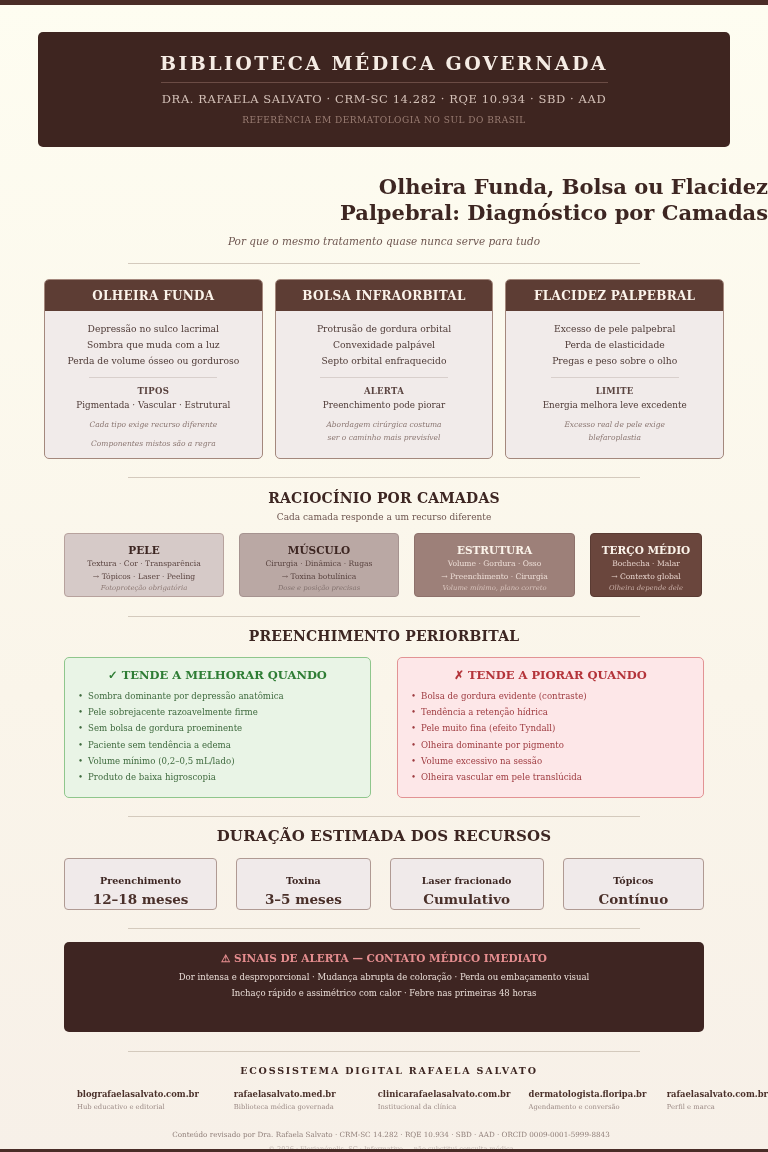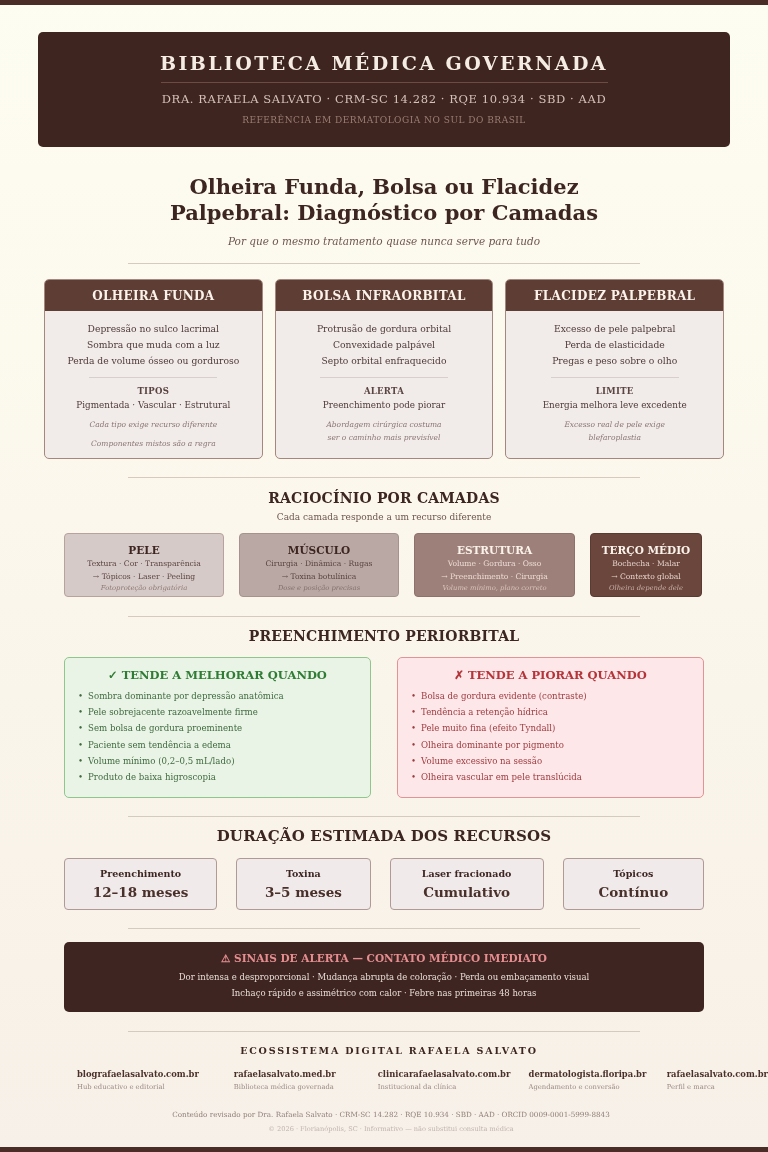--- a/index.html
+++ b/index.html
@@ -38,21 +38,21 @@
     margin-top: 9px;
   }
   .header-tagline {
     font-size: 9px;
     letter-spacing: 0.5px;
     color: #9a7d73;
     margin-top: 9px;
   }
 
   .title-block { text-align: center; margin-top: 27px; }
-  .page-title { font-size: 21px; font-weight: bold; line-height: 26px; color: #3d2622; }
+  .page-title { font-size: 21px; font-weight: bold; line-height: 26px; color: #3d2622; text-align: right; }
   .page-subtitle { font-style: italic; font-size: 10.5px; color: #6e5650; margin-top: 9px; }
 
   .hr { height: 1px; background: #d4cabd; margin: 0 auto; width: 512px; }
   .hr-top { margin-top: 16px; }
 
   .cards3 { display: flex; gap: 12px; margin: 15px 44px 0 44px; }
   .card3 {
     flex: 1;
     height: 180px;
     border: 1.5px solid #a4887d;
@@ -118,28 +118,28 @@
   .bad .cbox-item { color: #9e3b40; }
   .cbox-item .dot { margin-right: 5px; }
 
   .durations { display: flex; gap: 19px; margin: 13px 64px 0 64px; }
   .dur {
     height: 52px;
     background: #f0eaea;
     border: 1.5px solid #b09a93;
     border-radius: 4px;
     text-align: center;
-    padding-top: 9px;
+    padding-top: 16px;
   }
   .dur-label { font-weight: bold; font-size: 9.5px; color: #3d2622; line-height: 12px; }
   .dur-value { font-weight: bold; font-size: 13.5px; color: #4a302a; line-height: 20px; margin-top: 2px; }
 
   .alert {
     margin: 13px 64px 0 64px;
-    height: 70px;
+    height: 90px;
     background: #3e2522;
     border-radius: 5px;
     text-align: center;
     padding-top: 9px;
   }
   .alert-title { font-weight: bold; font-size: 10.5px; color: #e58d8f; line-height: 14px; }
   .alert-line { font-size: 8.5px; color: #e8dcd6; line-height: 16px; }
   .alert-line.first { margin-top: 4px; }
 
   .eco-title { text-align: center; font-weight: bold; font-size: 9.5px; letter-spacing: 1.8px; color: #3d2622; margin-top: 13px; padding-left: 10px; }

